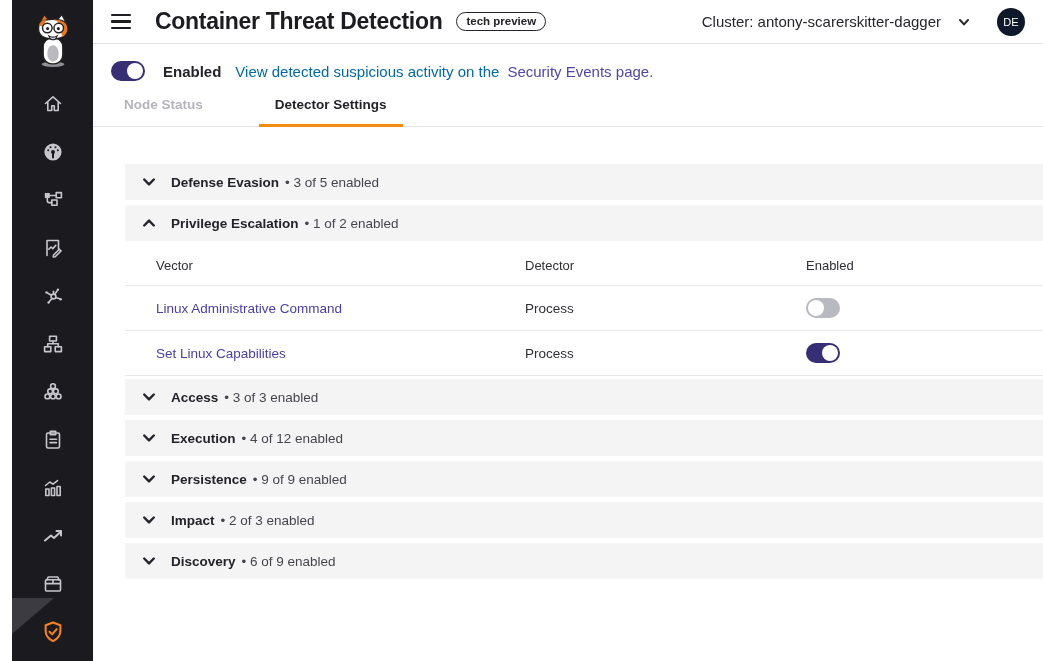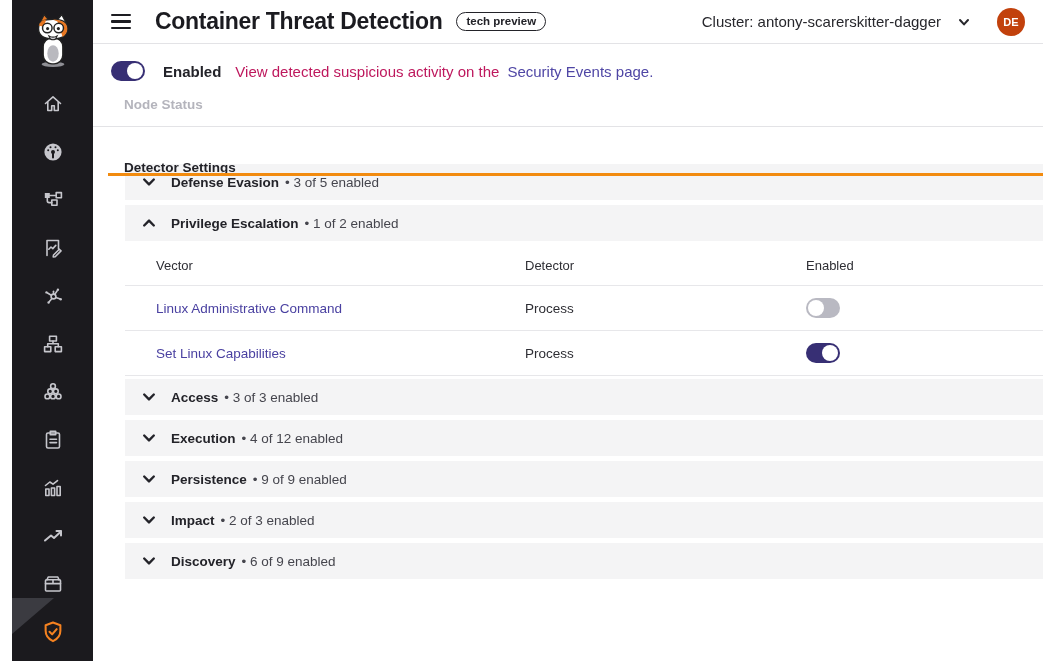--- a/index.html
+++ b/index.html
@@ -24,35 +24,35 @@
   header { height:44px; display:flex; align-items:center; padding:0 18px 0 18px;
            border-bottom:1px solid #e3e3e6; background:#fff; flex:0 0 44px; }
   .hamburger { width:22px; height:22px; display:flex; flex-direction:column; justify-content:center; gap:4px; cursor:pointer; margin-right:22px; background:none; border:none; }
   .hamburger span { display:block; height:2.5px; width:20px; background:#1d1d22; border-radius:1px; }
   h1 { font-size:23px; font-weight:800; letter-spacing:-0.3px; color:#1b1b20; white-space:nowrap; }
   .badge { margin-left:14px; font-size:11.5px; font-weight:600; color:#232329;
            border:1.4px solid #232329; border-radius:11px; padding:2px 9px 3px; white-space:nowrap; }
   .spacer { flex:1; }
   .cluster { display:flex; align-items:center; gap:16px; font-size:15px; color:#27272c; cursor:pointer; margin-right:26px; white-space:nowrap; }
   .cluster svg { stroke:#27272c; fill:none; stroke-width:2; stroke-linecap:round; stroke-linejoin:round; }
-  .avatar { width:28px; height:28px; border-radius:50%; background:#c2410c; color:#fff;
-            font-size:11px; font-weight:700; display:flex; align-items:center; justify-content:center; cursor:pointer; }
+  .avatar { width:28px; height:28px; border-radius:50%; background:#0f172a; color:#fff;
+            font-size:11px; font-weight:400; display:flex; align-items:center; justify-content:center; cursor:pointer; }
 
   
   .control-bar { background:#fff; }
   .enable-row { display:flex; align-items:center; padding:17px 0 14px 18px; gap:8px; }
   .toggle { width:34px; height:20px; border-radius:10px; background:#b9b9c2; position:relative; cursor:pointer; flex:0 0 34px; }
   .toggle .knob { position:absolute; top:2px; left:2px; width:16px; height:16px; border-radius:50%; background:#fff; }
   .toggle.is-on { background:#372f74; }
   .toggle.is-on .knob { left:auto; right:2px; }
   .enable-row .lbl { font-size:15px; font-weight:700; color:#232329; margin-left:10px; }
-  .enable-row .desc { font-size:15px; color:#be185d; margin-left:6px; }
+  .enable-row .desc { font-size:15px; color:#0369a1; margin-left:6px; }
   .enable-row a { font-size:15px; color:#4f46a5; text-decoration:none; cursor:pointer; }
 
-  .tabs { display:flex; gap:46px; padding-left:31px; border-bottom:1px solid #e3e3e6; height:32px;flex-direction:column; }
+  .tabs { display:flex; gap:72px; padding-left:31px; border-bottom:1px solid #e3e3e6; height:32px; }
   .tab { font-size:13.5px; font-weight:700; color:#b4b4bc; display:flex; align-items:flex-start; cursor:pointer; position:relative; padding-top:2px; }
   .tab.active { color:#232329; }
   .tab.active::after { content:""; position:absolute; left:-16px; right:-16px; bottom:-1px; height:3px; background:#f28b0f; }
 
   
   .content { flex:1; background:#fff; padding-top:37px; overflow:hidden;margin-left:32px; }
   .acc { height:36px; background:#f4f4f5; margin-bottom:5px; display:flex; align-items:center; padding-left:16px; cursor:pointer; }
   .acc .chev { flex:0 0 16px; margin-right:14px; stroke:#232329; fill:none; stroke-width:2.4; stroke-linecap:round; stroke-linejoin:round; transition:transform .1s; }
   .acc .chev.is-on { transform:rotate(180deg); }
   .acc .name { font-size:13.5px; font-weight:700; color:#232329; margin-right:6px; }

